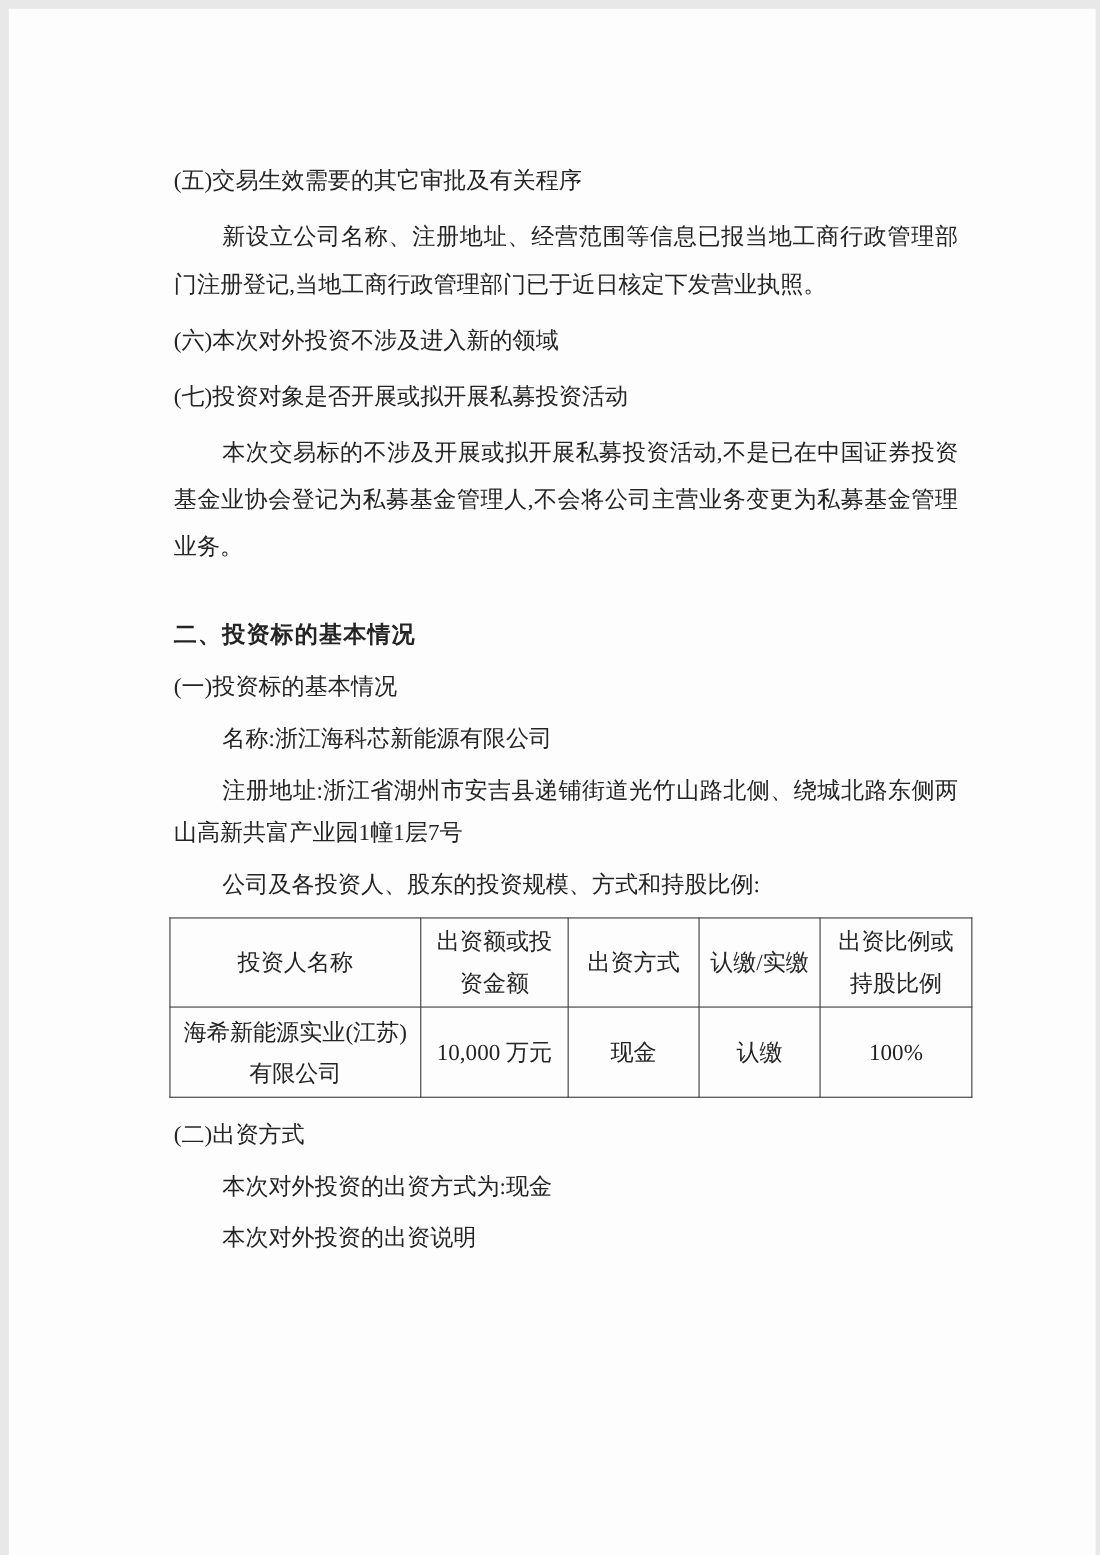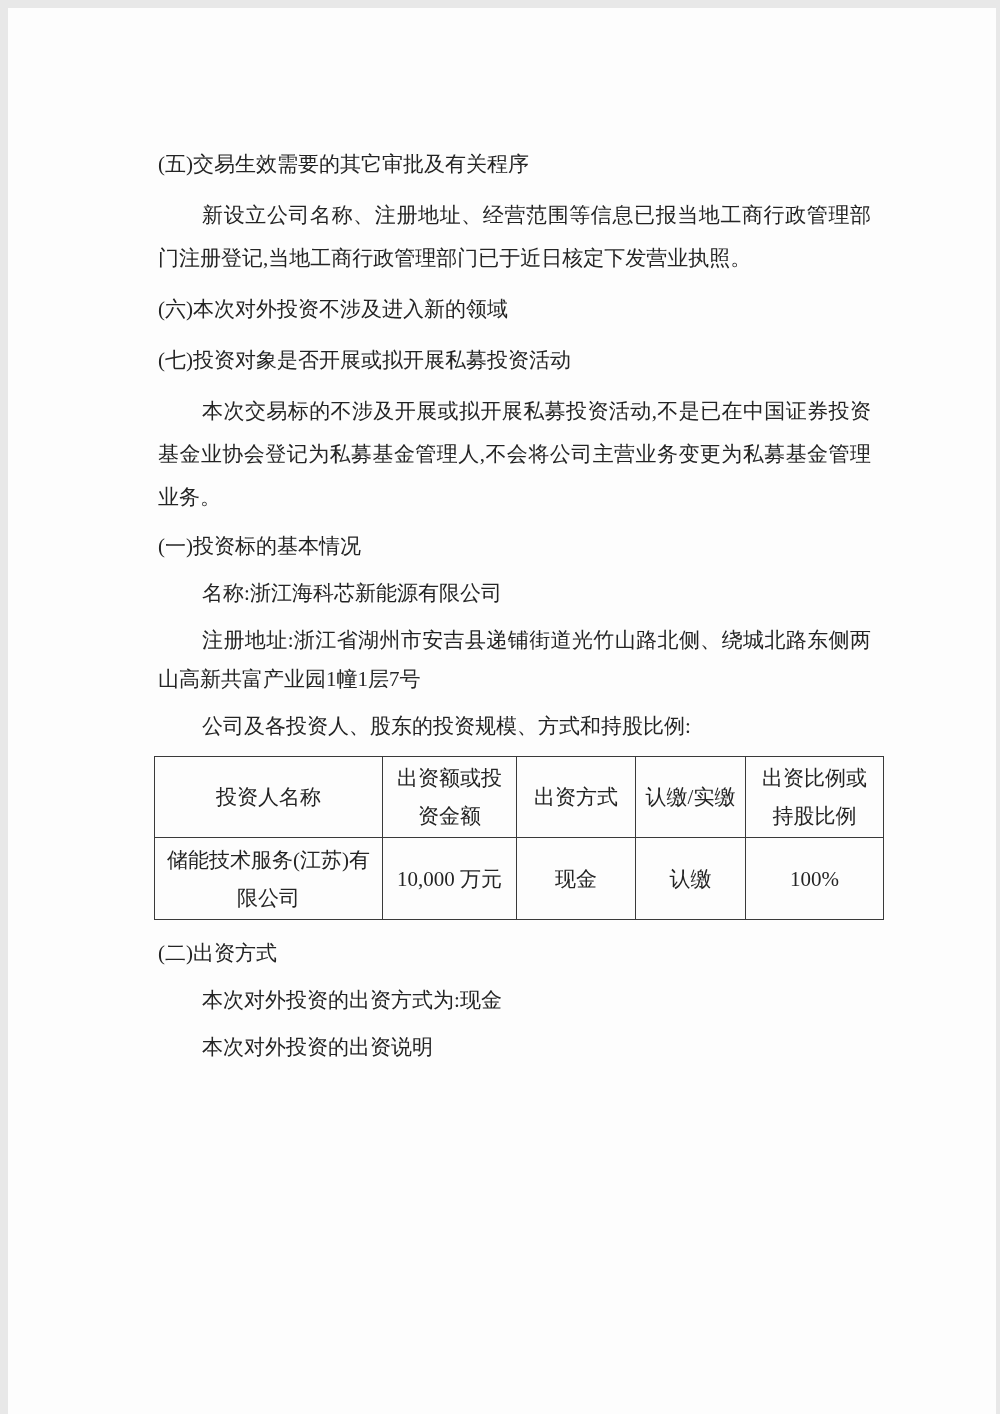--- a/index.html
+++ b/index.html
@@ -60,20 +60,21 @@
 
 <div class="page">
   <div class="content">
 
     <p class="s1 blk-heading">(五)交易生效需要的其它审批及有关程序</p>
     <p class="s1 para-indent">新设立公司名称、注册地址、经营范围等信息已报当地工商行政管理部门注册登记,当地工商行政管理部门已于近日核定下发营业执照。</p>
     <p class="s1 blk-heading">(六)本次对外投资不涉及进入新的领域</p>
     <p class="s1 blk-heading">(七)投资对象是否开展或拟开展私募投资活动</p>
     <p class="s1 para-indent">本次交易标的不涉及开展或拟开展私募投资活动,不是已在中国证券投资基金业协会登记为私募基金管理人,不会将公司主营业务变更为私募基金管理业务。</p>
 
+    <h2 class="h-main">二、投资标的基本情况</h2>
 
     <p class="s2 blk-heading">(一)投资标的基本情况</p>
     <p class="s2 para-indent">名称:浙江海科芯新能源有限公司</p>
     <p class="s2 para-indent">注册地址:浙江省湖州市安吉县递铺街道光竹山路北侧、绕城北路东侧两山高新共富产业园1幢1层7号</p>
     <p class="s2 para-indent">公司及各投资人、股东的投资规模、方式和持股比例:</p>
 
     <table class="inv">
       <colgroup>
         <col style="width:228px">
         <col style="width:134px">
@@ -85,21 +86,21 @@
         <tr>
           <th>投资人名称</th>
           <th>出资额或投资金额</th>
           <th>出资方式</th>
           <th>认缴/实缴</th>
           <th>出资比例或持股比例</th>
         </tr>
       </thead>
       <tbody>
         <tr>
-          <td>储能技术服务(江苏)有限公司</td>
+          <td>海希新能源实业(江苏)有限公司</td>
           <td>10,000 万元</td>
           <td>现金</td>
           <td>认缴</td>
           <td>100%</td>
         </tr>
       </tbody>
     </table>
 
     <p class="s2 blk-heading">(二)出资方式</p>
     <p class="s2 para-indent">本次对外投资的出资方式为:现金</p>

